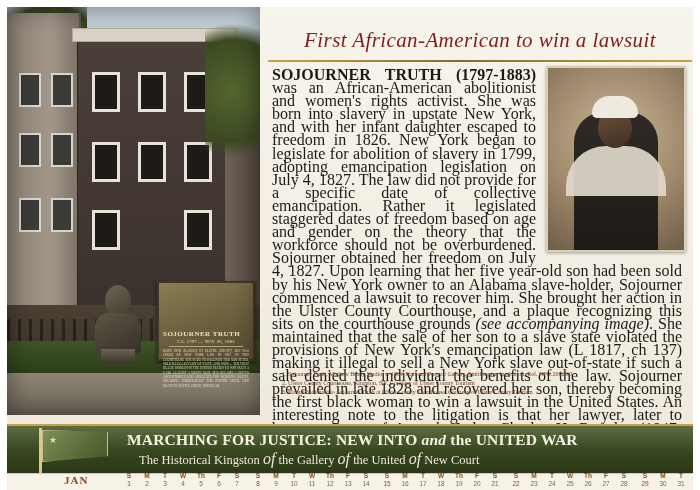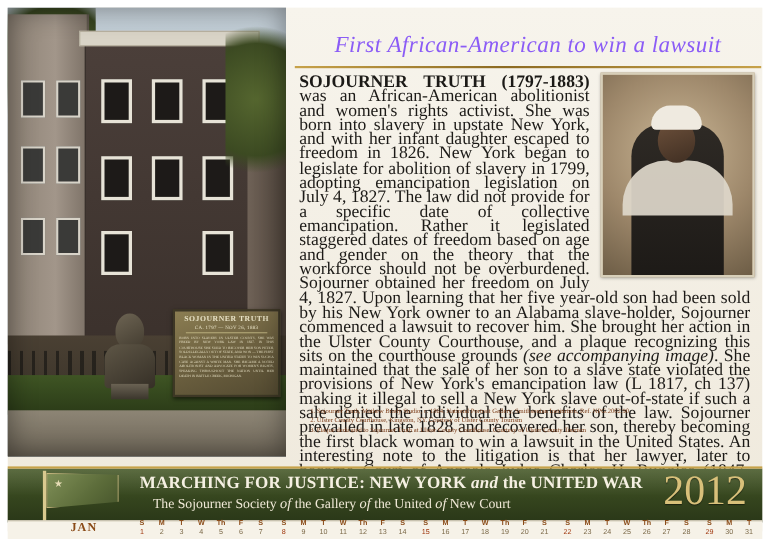--- a/index.html
+++ b/index.html
@@ -81,21 +81,21 @@
   }
   
   .plaque{
     position:absolute;left:150px;top:274px;width:98px;height:80px;
     background:linear-gradient(160deg,#8b7d52 0%,#6d6140 50%,#534a31 100%);
     border:2px solid #3d3725;
     box-shadow:0 2px 4px rgba(0,0,0,.6);
     padding:3px 4px;box-sizing:border-box;
     color:#e8e2c6;
   }
-  .plaque .pt{font-family:"Liberation Serif",serif;font-size:7px;font-weight:bold;text-align:center;letter-spacing:.5px;}
+  .plaque .pt{font-family:"Liberation Serif",serif;font-size:7px;font-weight:bold;letter-spacing:.5px;margin-top:44px;}
   .plaque .pd{font-size:4.5px;text-align:center;margin-top:1px;letter-spacing:.3px;}
   .plaque .pline{height:1px;background:#b3a978;margin:2px 6px;}
   .plaque .pbody{font-size:3.2px;line-height:1.35;text-align:justify;opacity:.9;}
   
   .bust{
     position:absolute;left:88px;top:278px;width:46px;height:78px;
   }
   .bust .head{
     position:absolute;left:10px;top:0;width:26px;height:32px;border-radius:50% 50% 45% 45%;
     background:linear-gradient(150deg,#6d6453 0%,#433c30 100%);
@@ -105,21 +105,21 @@
     background:linear-gradient(150deg,#5e5646 0%,#352f26 100%);
   }
   .bust .base{
     position:absolute;left:6px;top:64px;width:34px;height:14px;
     background:linear-gradient(180deg,#6a6253 0%,#3b362c 100%);
   }
   
   .headline{
     position:absolute;left:268px;top:28px;width:424px;
     font-family:"Liberation Serif",serif;
-    font-style:italic;font-size:21px;color:#8b5cf6;
+    font-style:italic;font-size:21px;color:#7f1d1d;
     letter-spacing:.4px;
     text-align:center;
   }
   .rule-gold{
     position:absolute;left:268px;top:60px;width:424px;height:2px;
     background:linear-gradient(90deg,#c7a24a 0%,#8c6a22 45%,#c7a24a 100%);
   }
   
   .article{
     position:absolute;left:272px;top:68px;width:410px;
@@ -173,21 +173,21 @@
   .banner-title{
     position:absolute;left:120px;top:5px;width:460px;
     color:#f5f0e2;font-size:15.5px;font-weight:bold;letter-spacing:.2px;
     font-family:"Liberation Serif",serif;
   }
   .banner-sub{
     position:absolute;left:132px;top:24px;width:450px;
     color:#efe8d6;font-size:12.5px;
     font-family:"Liberation Serif",serif;
   }
-  .banner-sub .small{font-size:13px;font-style:italic;}
+  .banner-sub .small{font-size:16px;font-style:italic;}
   .year{
     position:absolute;right:14px;top:-2px;
     font-size:38px;color:#d8c07a;font-family:"Liberation Serif",serif;
     text-shadow:0 1px 1px rgba(0,0,0,.5);
   }
   
   .flag{
     position:absolute;left:18px;top:0px;width:96px;height:49px;
   }
   .flag .pole{position:absolute;left:14px;top:2px;width:3px;height:46px;background:#d9c98f;}
@@ -298,26 +298,25 @@
   </div>
 
   <div class="banner">
     <div class="sheen"></div>
     <div class="flag">
       <div class="pole"></div>
       <div class="cloth"></div>
       <div class="star">★</div>
     </div>
     <div class="banner-title">
-      <span>MARCHING FOR JUSTICE: NEW YORK </span><i>and</i><span> the UNITED WAR</span>
+      <span>MARCHING FOR JUSTICE: NEW INTO </span><i>and</i><span> the UNITED WAR</span>
     </div>
     <div class="banner-sub">
-      <span>The Sojourner Society </span><i class="small">of</i><span> the Gallery </span><i class="small">of</i><span> the United </span><i class="small">of</i><span> New Court</span>
-    </div>
-    <div class="year">2012</div>
+      <span>The Historical Kingston </span><i class="small">of</i><span> the Gallery </span><i class="small">of</i><span> the United </span><i class="small">of</i><span> New Court</span>
+    </div>
   </div>
 
   <div class="calstrip"></div>
   <div class="monthlabel">JAN</div>
   <div class="days" id="daysrow">
       <div class="daycell sun">
         <div class="d">S</div>
         <div class="n">1</div>
       </div>
       <div class="daycell">

